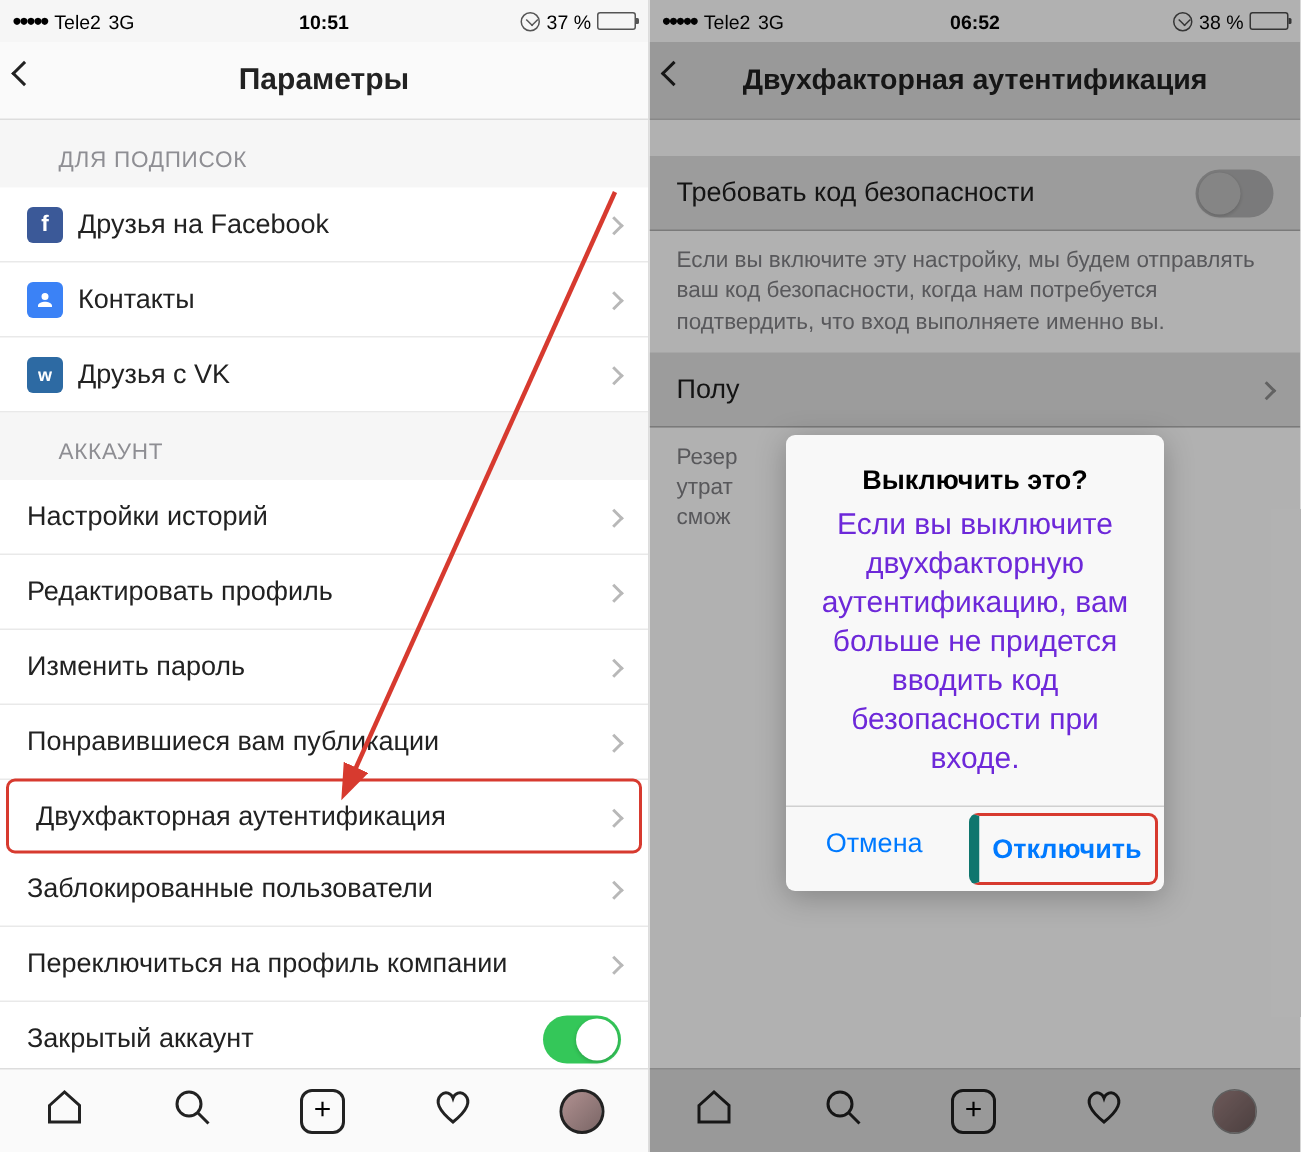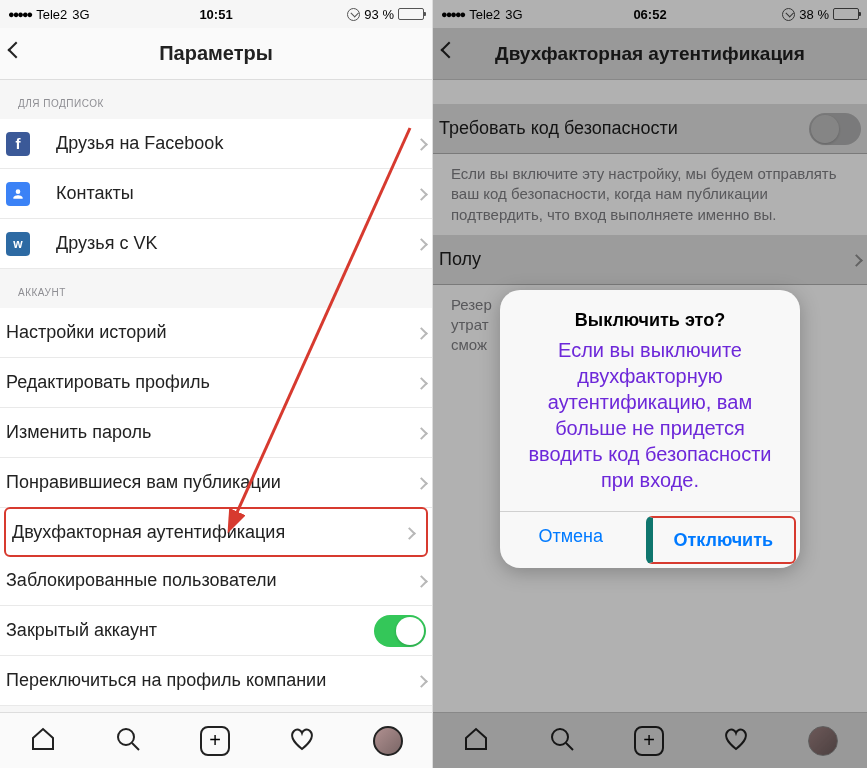--- a/index.html
+++ b/index.html
@@ -21,23 +21,23 @@
 
     
     .navbar { height: 52px; display: flex; align-items: center; justify-content: center; position: relative; border-bottom: 1px solid #ddd; background: #fafafa; }
     .navbar .back { position: absolute; left: 10px; width: 24px; height: 24px; }
     .navbar h1 { font-size: 20px; font-weight: 600; color: #222; }
     .navbar h1.sm { font-size: 19px; }
 
     .chev-l { width: 12px; height: 12px; border-left: 2.5px solid #222; border-bottom: 2.5px solid #222; transform: rotate(45deg); display: inline-block; }
     .chev-r { width: 9px; height: 9px; border-right: 2px solid #b8b8b8; border-top: 2px solid #b8b8b8; transform: rotate(45deg); display: inline-block; }
 
-    .section { padding: 18px 18px 10px; font-size: 10px; letter-spacing: 0.5px; color: #8e8e93; text-transform: uppercase; }
+    .section { padding: 18px 18px 10px; font-size: 15px; letter-spacing: 0.5px; color: #8e8e93; text-transform: uppercase; margin-left: 21px; }
     .list { background: #fff; }
-    .row { height: 50px; display: flex; align-items: center; padding: 0 6px; border-bottom: 1px solid #e9e9e9; font-size: 18px; color: #222; gap: 26px; position: relative;}
+    .row { height: 50px; display: flex; align-items: center; padding: 0 18px; border-bottom: 1px solid #e9e9e9; font-size: 18px; color: #222; gap: 10px; position: relative;}
     .row .arrow { margin-left: auto; }
     .row .ico { width: 24px; height: 24px; border-radius: 4px; display: flex; align-items: center; justify-content: center; flex-shrink: 0; }
     .ico.fb { background: #3b5998; color: #fff; font-weight: bold; font-size: 15px; }
     .ico.ct { background: #3b82f6; color: #fff; }
     .ico.ct svg { width: 14px; height: 14px; }
     .ico.vk { background: #2d6aa3; color: #fff; font-weight: bold; font-size: 12px; }
 
     .hl { border: 2.5px solid #d73a2f; border-radius: 6px; margin: -1px 4px; height: 50px; }
 
     .toggle { width: 52px; height: 32px; background: #34c759; border-radius: 16px; position: relative; margin-left: auto; }
@@ -51,21 +51,21 @@
     
     .tabbar { position: absolute; bottom: 0; left: 0; right: 0; height: 56px; border-top: 1px solid #ddd; background: #fafafa; display: flex; align-items: center; justify-content: space-around; }
     .tabbar .tab svg { width: 28px; height: 28px; }
     .tabbar .plus { width: 30px; height: 30px; border: 2px solid #222; border-radius: 8px; display: flex; align-items: center; justify-content: center; font-size: 20px; font-weight: 400; }
     .tabbar .avatar { width: 30px; height: 30px; border-radius: 50%; background: linear-gradient(135deg, #b09090, #7a6666); border: 2px solid #222; }
     .tabbar .avatar.nosel { border: 1px solid #999; }
 
     
     .desc-text { padding: 10px 18px; font-size: 15px; color: #8e8e93; line-height: 1.35; }
     .dim-overlay { position: absolute; inset: 0; background: rgba(0,0,0,0.28); }
-    .alert { position: absolute; left: 50%; top: 290px; transform: translateX(-50%); width: 300px; background: #f8f8f8; border-radius: 20px; overflow: hidden; box-shadow: 0 4px 20px rgba(0,0,0,.25); }
+    .alert { position: absolute; left: 50%; top: 290px; transform: translateX(-50%); width: 252px; background: #f8f8f8; border-radius: 6px; overflow: hidden; box-shadow: 0 4px 20px rgba(0,0,0,.25); }
     .alert .body { padding: 20px 18px 18px; text-align: center; }
     .alert .title { font-size: 18px; font-weight: 600; margin-bottom: 6px; }
     .alert .msg { font-size: 20px; color: #6d28d9; line-height: 1.3; }
     .alert .btns { display: flex; border-top: 1px solid #d0d0d0; }
     .alert .btn { flex: 1; height: 48px; display: flex; align-items: center; justify-content: center; font-size: 18px; color: #007aff; }
     .alert .btn + .btn { border-left: 7px solid #0f766e; }
     .btn-hl { border: 2.5px solid #d73a2f; border-radius: 6px; margin: 4px; height: 40px; }
     .rowpad{padding-right:12px;}
 
     .right .status, .right .navbar, .right .row, .right .list, .right .desc-text, .right .section, .right .tabbar { filter: brightness(0.86) contrast(.98); }
@@ -76,21 +76,21 @@
 <div class="phone">
   <div class="status">
     <div class="left">
       <span class="dots">●●●●●</span>
       <span>Tele2</span>
       <span>3G</span>
     </div>
     <span class="time">10:51</span>
     <div class="rt">
       <span class="orient"></span>
-      <span>93 %</span>
+      <span>37 %</span>
       <span class="battery"><span class="battery-fill" style="width:37%"></span></span>
     </div>
   </div>
 
   <div class="navbar">
     <span class="back"><span class="chev-l"></span></span>
     <h1>Параметры</h1>
   </div>
 
   <div class="section">ДЛЯ ПОДПИСОК</div>
@@ -136,28 +136,28 @@
       </div>
     <div class="row hl rowpad">
         <span>Двухфакторная аутентификация</span>
         <span class="arrow"><span class="chev-r"></span></span>
       </div>
     <div class="row">
         <span>Заблокированные пользователи</span>
         <span class="arrow"><span class="chev-r"></span></span>
       </div>
     <div class="row">
+        <span>Переключиться на профиль компании</span>
+        <span class="arrow"><span class="chev-r"></span></span>
+      </div>
+    <div class="row">
         <span>Закрытый аккаунт</span>
         <span class="toggle">
           <span class="knob"></span>
         </span>
-      </div>
-    <div class="row">
-        <span>Переключиться на профиль компании</span>
-        <span class="arrow"><span class="chev-r"></span></span>
       </div>
   </div>
 
   <svg class="arrow-ov" style="left:200px;top:120px;width:220px;height:420px" viewBox="0 0 220 420">
     <defs>
         <marker id="ah1" markerWidth="10" markerHeight="10" refX="6" refY="3" orient="auto">
           <path d="M0,0 L8,3 L0,6 z" fill="#d73a2f"></path>
         </marker>
       </defs>
     <line x1="210" y1="8" x2="30" y2="408" stroke="#d73a2f" stroke-width="3" marker-end="url(#ah1)"></line>
@@ -201,21 +201,21 @@
 
   <div style="height:24px"></div>
   <div class="list">
     <div class="row">
       <span>Требовать код безопасности</span>
       <span class="toggle off">
           <span class="knob"></span>
         </span>
     </div>
   </div>
-  <div class="desc-text">Если вы включите эту настройку, мы будем отправлять ваш код безопасности, когда нам публикации подтвердить, что вход выполняете именно вы.</div>
+  <div class="desc-text">Если вы включите эту настройку, мы будем отправлять ваш код безопасности, когда нам потребуется подтвердить, что вход выполняете именно вы.</div>
 
   <div class="list">
     <div class="row">
       <span>Полу</span>
       <span class="arrow"><span class="chev-r"></span></span>
     </div>
   </div>
   <div class="desc-text" style="white-space:pre-line">Резер
 утрат
 смож</div>

